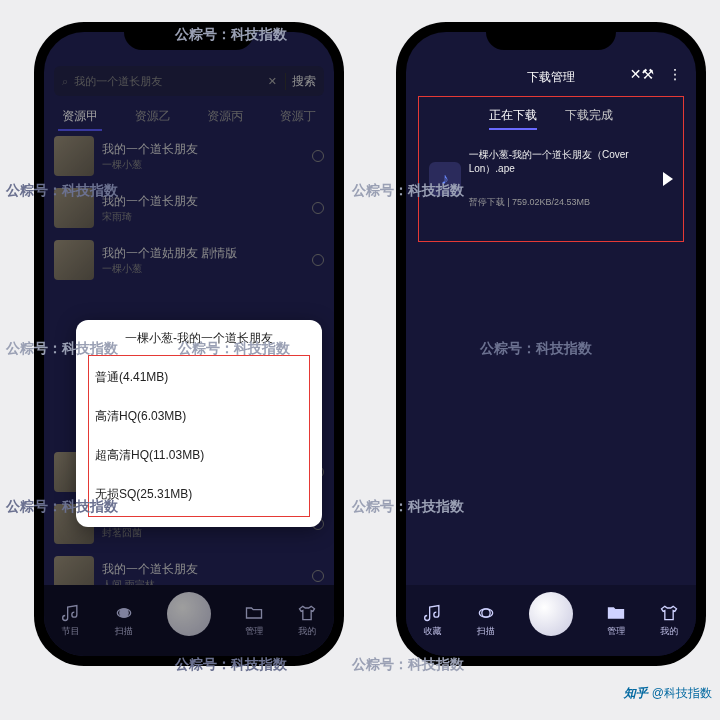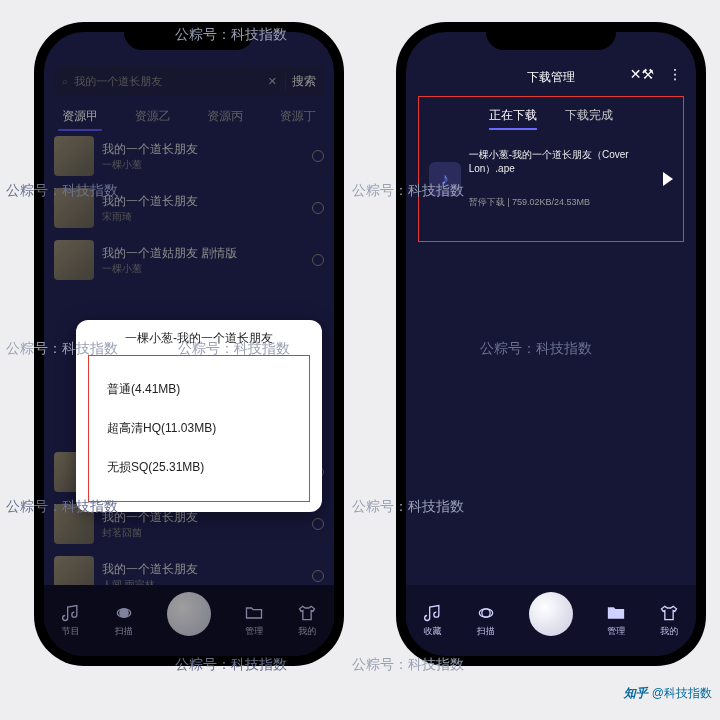--- a/index.html
+++ b/index.html
@@ -29,37 +29,37 @@
 
 
 .nav{position:absolute;bottom:0;left:0;right:0;height:71px;background:#10102a;display:flex;align-items:center;justify-content:space-around}
 .nav .item{display:flex;flex-direction:column;align-items:center;font-size:9px;color:#bfbfe6;gap:2px}
 .nav .big{width:44px;height:44px;border-radius:50%;background:radial-gradient(circle at 35% 35%,#fff,#c9c9e0);margin-top:-14px}
 .nav svg{width:20px;height:20px;stroke:#cfd2ff;fill:none;stroke-width:1.6}
 
 
 .modal{position:absolute;left:32px;right:12px;top:288px;background:#fff;border-radius:12px;z-index:40;padding:10px 12px;box-shadow:0 4px 20px rgba(0,0,0,.4)}
 .modal .title{text-align:center;font-size:12px;color:#222;margin-bottom:8px}
-.modal .opts{border:1px solid #e53935;padding:14px}
+.modal .opts{border:1px solid #e53935;padding:2px}
 .modal .opt{font-size:12px;color:#222;padding:11px 4px}
 
 
 .head2{position:absolute;top:30px;left:0;right:0;height:30px;display:flex;align-items:center;justify-content:center;font-size:12px;color:#fff}
 .tools{position:absolute;right:14px;top:34px;display:flex;gap:14px;color:#fff;font-size:14px}
 .box2{position:absolute;top:64px;left:12px;right:12px;border:1px solid #e53935;padding-bottom:24px}
 .tabs2{display:flex;justify-content:center;gap:28px;padding:10px 0;font-size:12px;color:#ccc}
 .tabs2 .active{color:#fff;border-bottom:2px solid #6a6aff;padding-bottom:4px}
 .dl{display:flex;align-items:center;padding:8px 10px}
 .dl .icon{width:34px;height:34px;border-radius:6px;background:#2b2b5c;display:flex;align-items:center;justify-content:center;color:#6a8aff;font-size:16px;margin-right:8px}
 .dl .m1{font-size:10px;color:#eee}
 .dl .m2{font-size:9px;color:#999;margin-top:20px}
 .dl .play{margin-left:auto;width:0;height:0;border-left:10px solid #fff;border-top:7px solid transparent;border-bottom:7px solid transparent}
 
 
-.wm{position:absolute;font-size:14px;color:#9aa0b4;font-weight:400;pointer-events:none;white-space:nowrap;z-index:90}
+.wm{position:absolute;font-size:14px;color:#9aa0b4;font-weight:700;pointer-events:none;white-space:nowrap;z-index:90}
 .wm.dark{color:#6b7190}
 .zhihu{position:absolute;right:8px;bottom:18px;font-size:12px;color:#0369a1;z-index:91}
 .zhihu b{font-weight:700;font-style:italic;margin-right:4px}
 </style>
 </head>
 <body>
 
 <div class="stage">
 
   <div class="phone phone-left">
@@ -157,20 +157,21 @@
               </svg>
               <span>我的</span>
             </div>
         </div>
       </div>
 
       <div class="modal">
         <div class="title">一棵小葱-我的一个道长朋友</div>
         <div class="opts">
           <div class="opt">普通(4.41MB)</div>
+          <div class="opt">高清HQ(6.03MB)</div>
           <div class="opt">超高清HQ(11.03MB)</div>
           <div class="opt">无损SQ(25.31MB)</div>
         </div>
       </div>
     </div>
   </div>
 
   <div class="phone phone-right">
     <div class="notch"></div>
     <div class="screen">

